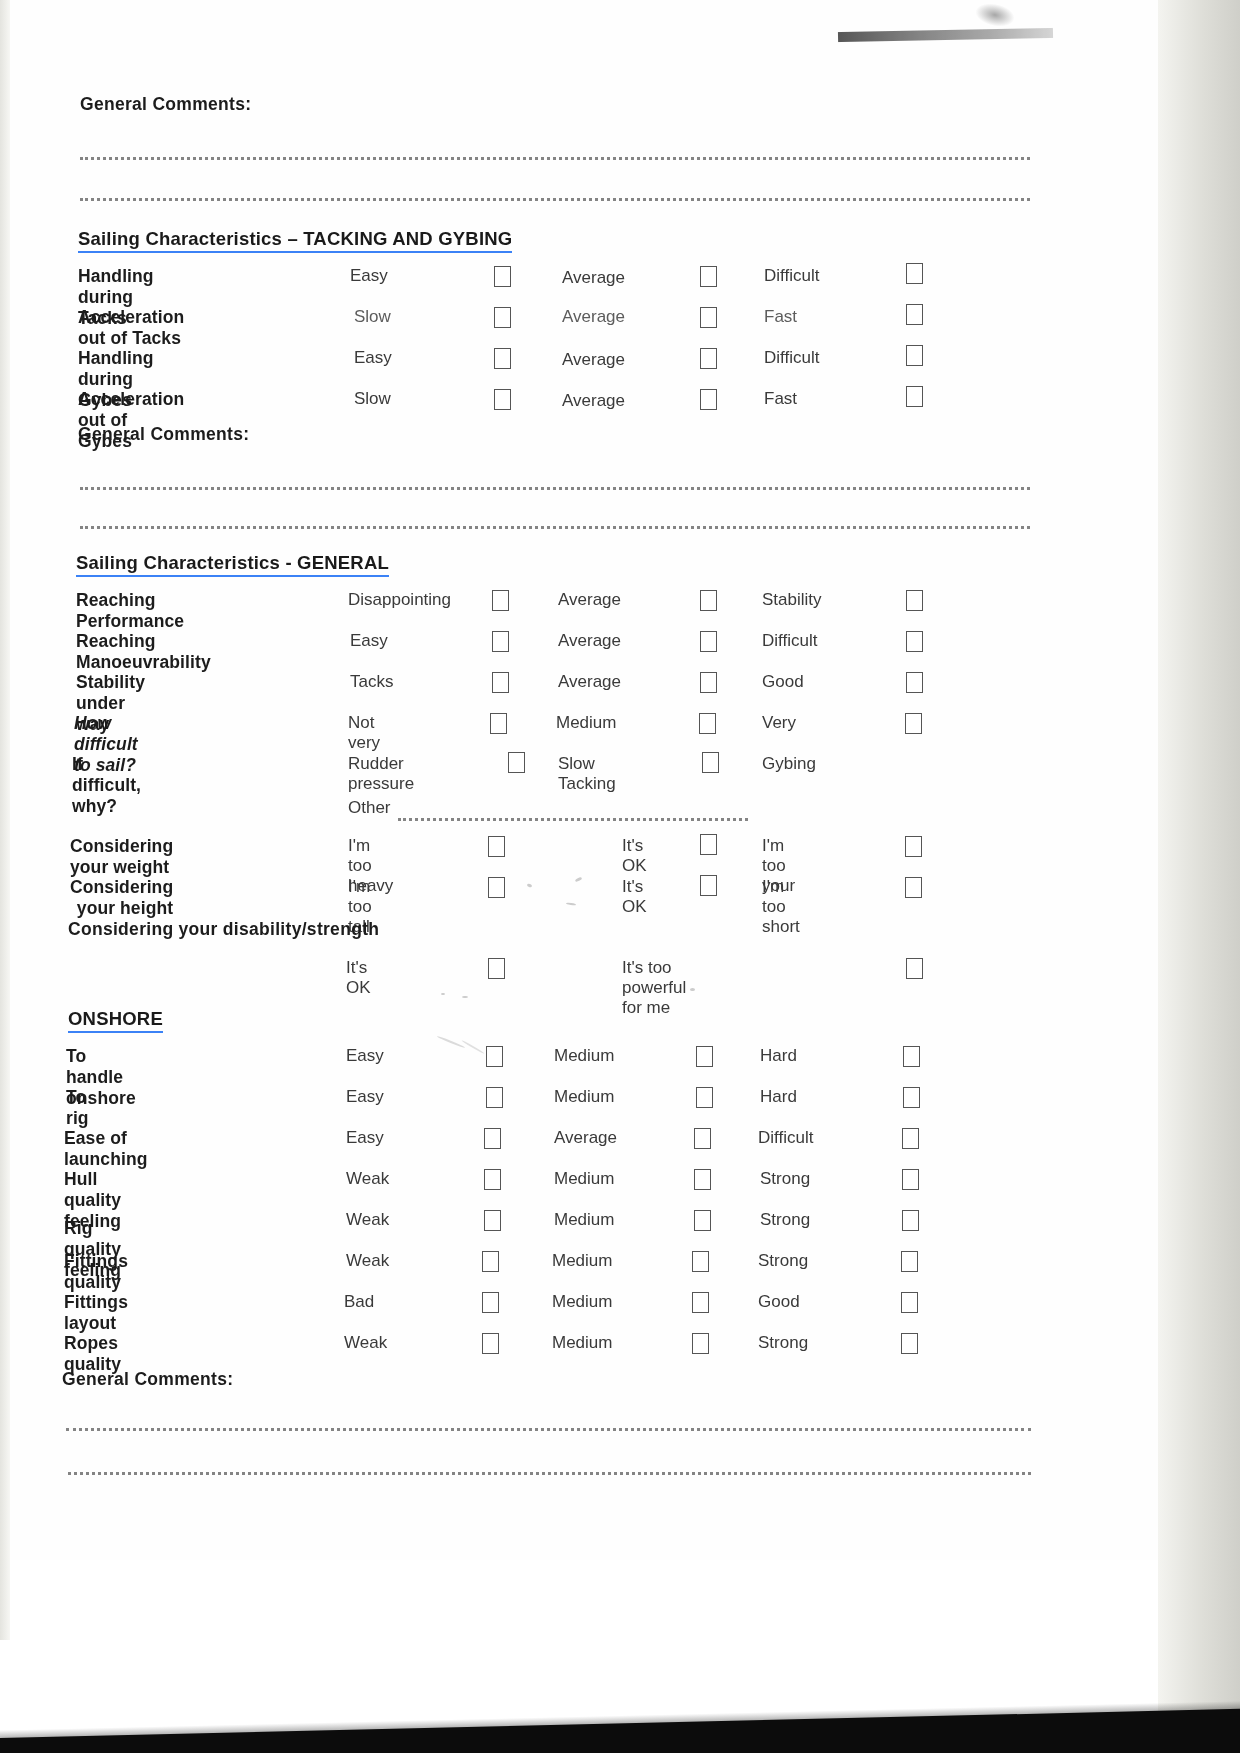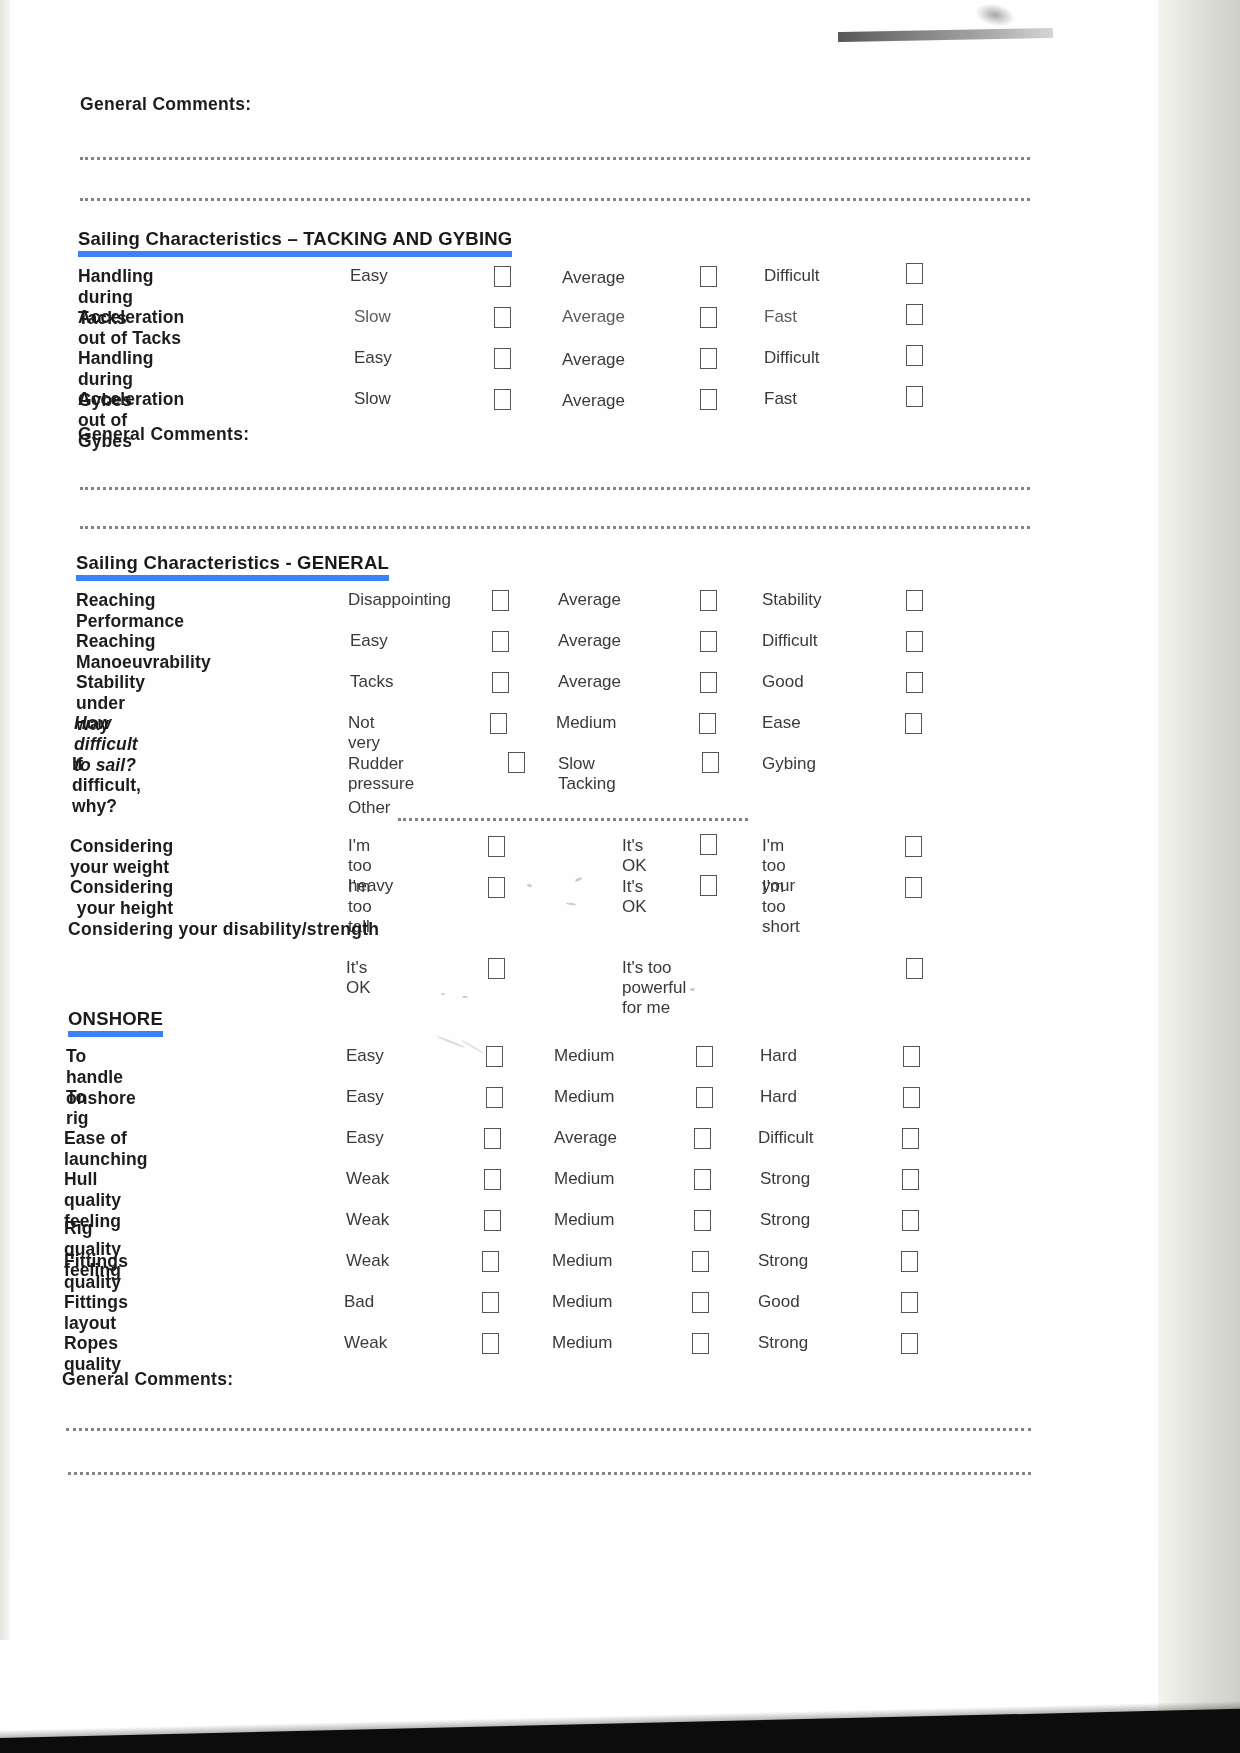--- a/index.html
+++ b/index.html
@@ -68,21 +68,21 @@
     font-weight:400;
   }
   .opt.faint{color:#5c5c5c;}
 
   h2.section{
     margin:0;
     font-size:18.5px;
     font-weight:bold;
     color:#1a1a1a;
     display:inline-block;
-    border-bottom:6px solid #3b82f6;
+    border-bottom:2px solid #3b82f6;
     padding-bottom:1px;
     letter-spacing:.2px;
   }
 
   .gc{
     font-size:17.5px;font-weight:bold;color:#1c1c1c;
     letter-spacing:.3px;
   }
 
   
@@ -212,21 +212,21 @@
       <span class="c-o3 opt" style="left:762px;">Good</span>
       <span class="c-b3 cb" style="left:906px;"></span>
     </div>
 
     <div class="row" style="top:713px;">
       <span class="c-label lbl" style="left:74px;font-style:italic;">How difficult to sail?</span>
       <span class="c-o1 opt" style="left:348px;">Not very</span>
       <span class="c-b1 cb" style="left:490px;"></span>
       <span class="c-o2 opt" style="left:556px;">Medium</span>
       <span class="c-b2 cb" style="left:699px;"></span>
-      <span class="c-o3 opt" style="left:762px;">Ease</span>
+      <span class="c-o3 opt" style="left:762px;">Very</span>
       <span class="c-b3 cb" style="left:905px;"></span>
     </div>
 
     <div class="row" style="top:754px;">
       <span class="c-label lbl" style="left:72px;">If difficult, why?</span>
       <span class="c-o1 opt" style="left:348px;">Rudder pressure</span>
       <span class="c-b1 cb" style="left:508px;top:-2px;"></span>
       <span class="c-o2 opt" style="left:558px;">Slow Tacking</span>
       <span class="c-b2 cb" style="left:702px;top:-2px;"></span>
       <span class="c-o3 opt" style="left:762px;">Gybing</span>

